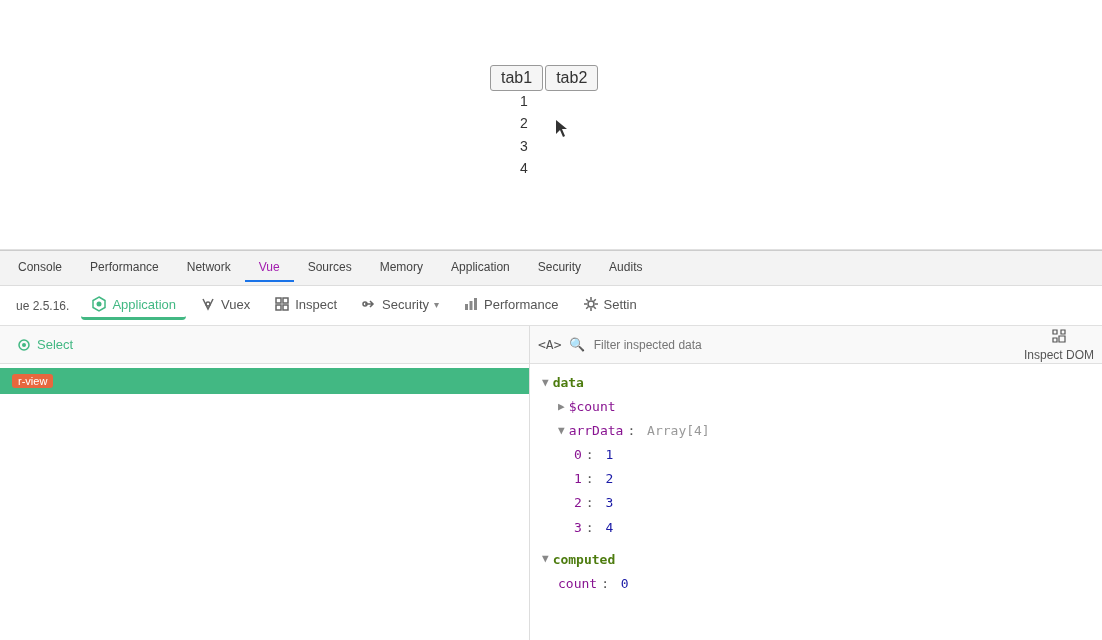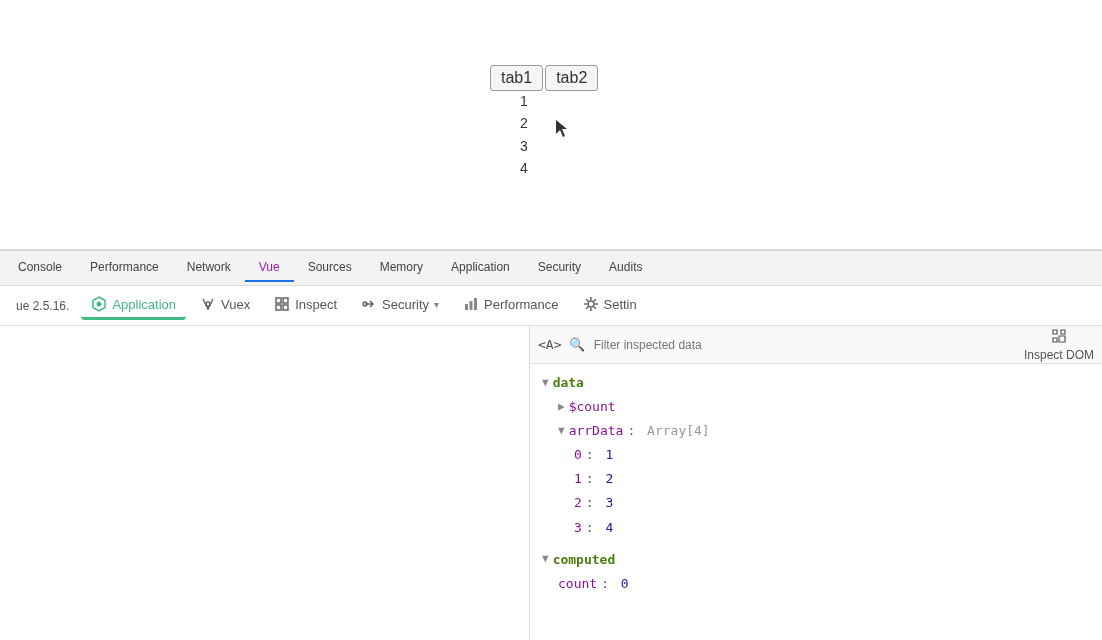--- a/index.html
+++ b/index.html
@@ -380,21 +380,35 @@
         <circle cx="8" cy="8" r="3" fill="none" stroke="#666" stroke-width="1.5"></circle>
         <path d="M8 1 L8 4 M8 12 L8 15 M1 8 L4 8 M12 8 L15 8 M3.2 3.2 L5.3 5.3 M10.7 10.7 L12.8 12.8 M12.8 3.2 L10.7 5.3 M5.3 10.7 L3.2 12.8" fill="none" stroke="#666" stroke-width="1.5"></path>
       </svg>
       <span>Settin</span>
     </div>
   </div>
 
   <div class="devtools-main">
 
     <div class="left-panel">
-
+      <div class="inspector-toolbar">
+        <button class="select-btn">
+          <svg class="icon-svg" viewBox="0 0 16 16">
+            <circle cx="8" cy="8" r="5" fill="none" stroke="#42b883" stroke-width="1.5"></circle>
+            <circle cx="8" cy="8" r="2" fill="#42b883"></circle>
+          </svg>
+          <span>Select</span>
+        </button>
+      </div>
+
+      <div class="component-list">
+        <div class="component-item selected">
+          <span class="tag">r-view</span>
+        </div>
+      </div>
     </div>
 
     <div class="right-panel">
       <div class="right-toolbar">
         <span class="angle-bracket">&lt;A&gt;</span>
         <span class="search-icon-btn">🔍</span>
         <input class="filter-input" type="text" placeholder="Filter inspected data" style="">
         <div class="inspect-btn">
           <svg class="icon-svg" viewBox="0 0 16 16">
             <path d="M2 2 L6 2 L6 6 L2 6 Z M10 2 L14 2 L14 6 L10 6 Z M2 10 L6 10 L6 14 L2 14 Z M8 8 L14 8 L14 14 L8 14 Z" fill="none" stroke="#555" stroke-width="1.2"></path>

